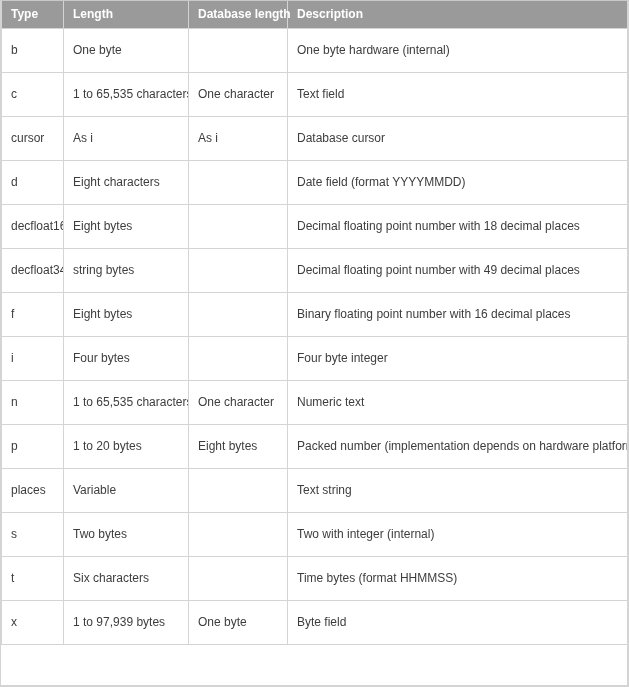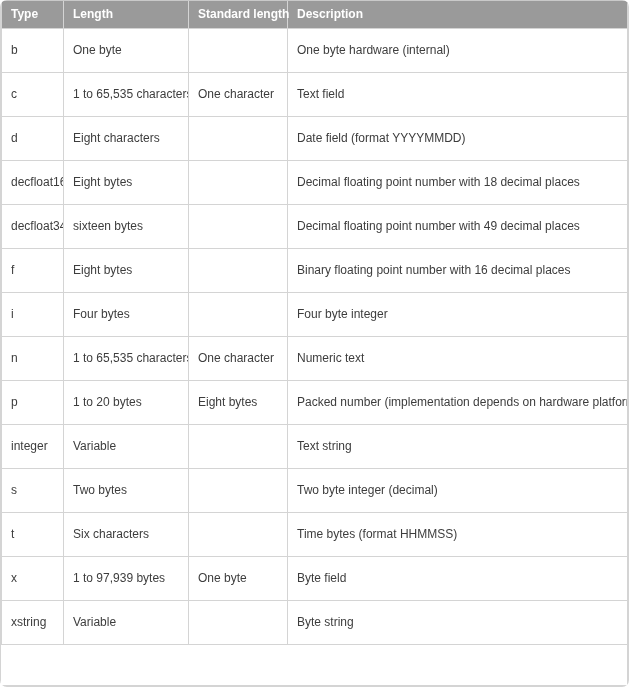--- a/index.html
+++ b/index.html
@@ -12,21 +12,20 @@
   * { box-sizing: border-box; margin: 0; padding: 0; }
   html, body {
     background: #ffffff;
     font-family: "Liberation Sans", "DejaVu Sans", sans-serif;
   }
   .page {
     width: 629px;
     height: 687px;
     overflow: hidden;
     background: var(--row-bg);
-    border-radius: 7px;
   }
   .table-wrap {
     width: 629px;
     height: 687px;
     border-right: 2px solid var(--border);
     border-bottom: 2px solid var(--border);
     border-left: 1px solid var(--border);
     border-top: 1px solid #c9c9c9;
   }
   table {
@@ -72,52 +71,58 @@
       <colgroup>
         <col class="c-type">
         <col class="c-length">
         <col class="c-std">
         <col class="c-desc">
       </colgroup>
       <thead>
         <tr>
           <th>Type</th>
           <th>Length</th>
-          <th>Standard length</th>
+          <th>Database length</th>
           <th>Description</th>
         </tr>
       </thead>
       <tbody>
           <tr>
             <td>b</td>
             <td>One byte</td>
             <td></td>
             <td>One byte hardware (internal)</td>
           </tr>
           <tr>
             <td>c</td>
             <td>1 to 65,535 characters</td>
             <td>One character</td>
             <td>Text field</td>
           </tr>
           <tr>
+            <td>cursor</td>
+            <td>As i</td>
+            <td>As i</td>
+            <td>Database cursor</td>
+          </tr>
+          <tr>
             <td>d</td>
             <td>Eight characters</td>
             <td></td>
             <td>Date field (format YYYYMMDD)</td>
           </tr>
           <tr>
             <td>decfloat16</td>
             <td>Eight bytes</td>
             <td></td>
             <td>Decimal floating point number with 18 decimal places</td>
           </tr>
           <tr>
             <td>decfloat34</td>
-            <td>sixteen bytes</td>
+            <td>string bytes</td>
             <td></td>
             <td>Decimal floating point number with 49 decimal places</td>
           </tr>
           <tr>
             <td>f</td>
             <td>Eight bytes</td>
             <td></td>
             <td>Binary floating point number with 16 decimal places</td>
           </tr>
           <tr>
@@ -132,45 +137,39 @@
             <td>One character</td>
             <td>Numeric text</td>
           </tr>
           <tr>
             <td>p</td>
             <td>1 to 20 bytes</td>
             <td>Eight bytes</td>
             <td>Packed number (implementation depends on hardware platform)</td>
           </tr>
           <tr>
-            <td>integer</td>
+            <td>places</td>
             <td>Variable</td>
             <td></td>
             <td>Text string</td>
           </tr>
           <tr>
             <td>s</td>
             <td>Two bytes</td>
             <td></td>
-            <td>Two byte integer (decimal)</td>
+            <td>Two with integer (internal)</td>
           </tr>
           <tr>
             <td>t</td>
             <td>Six characters</td>
             <td></td>
             <td>Time bytes (format HHMMSS)</td>
           </tr>
           <tr>
             <td>x</td>
             <td>1 to 97,939 bytes</td>
             <td>One byte</td>
             <td>Byte field</td>
           </tr>
-          <tr>
-            <td>xstring</td>
-            <td>Variable</td>
-            <td></td>
-            <td>Byte string</td>
-          </tr>
         </tbody>
     </table>
   </div>
 </div>
 
 </body></html>

